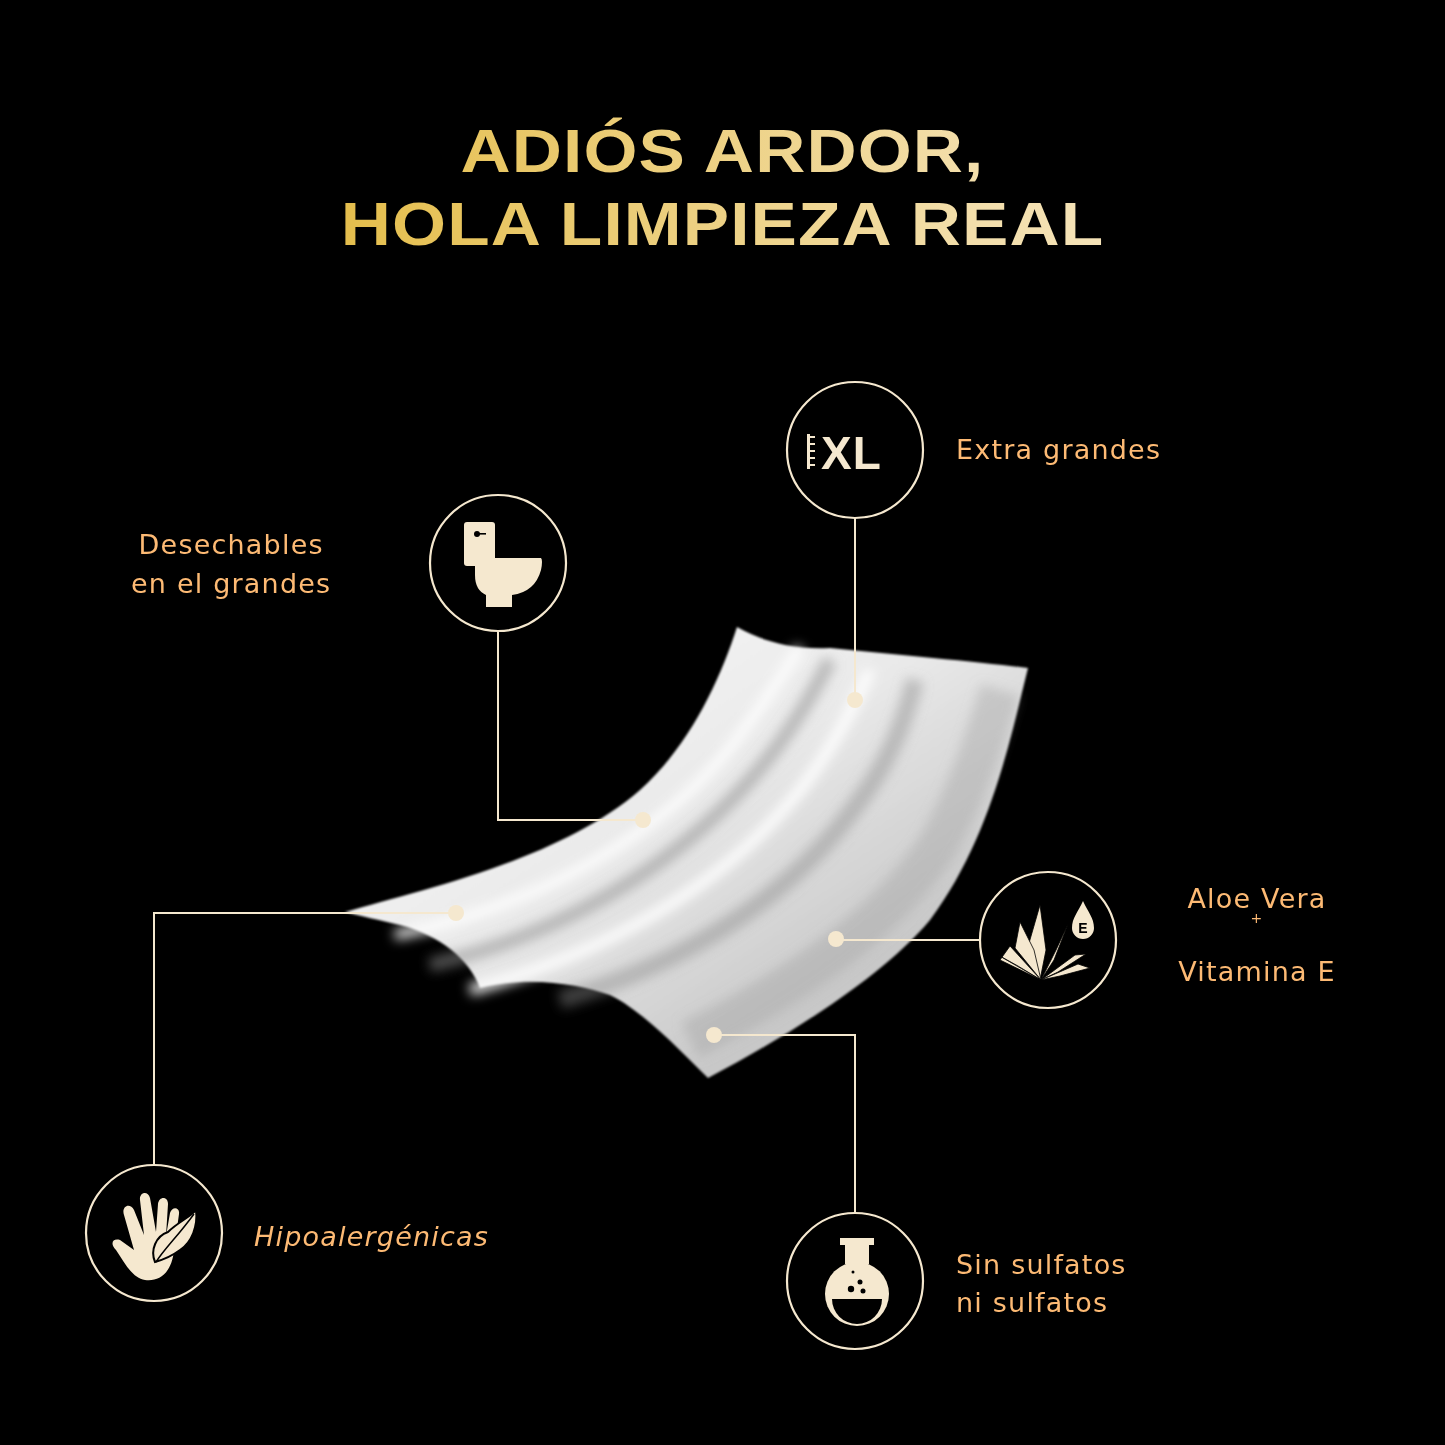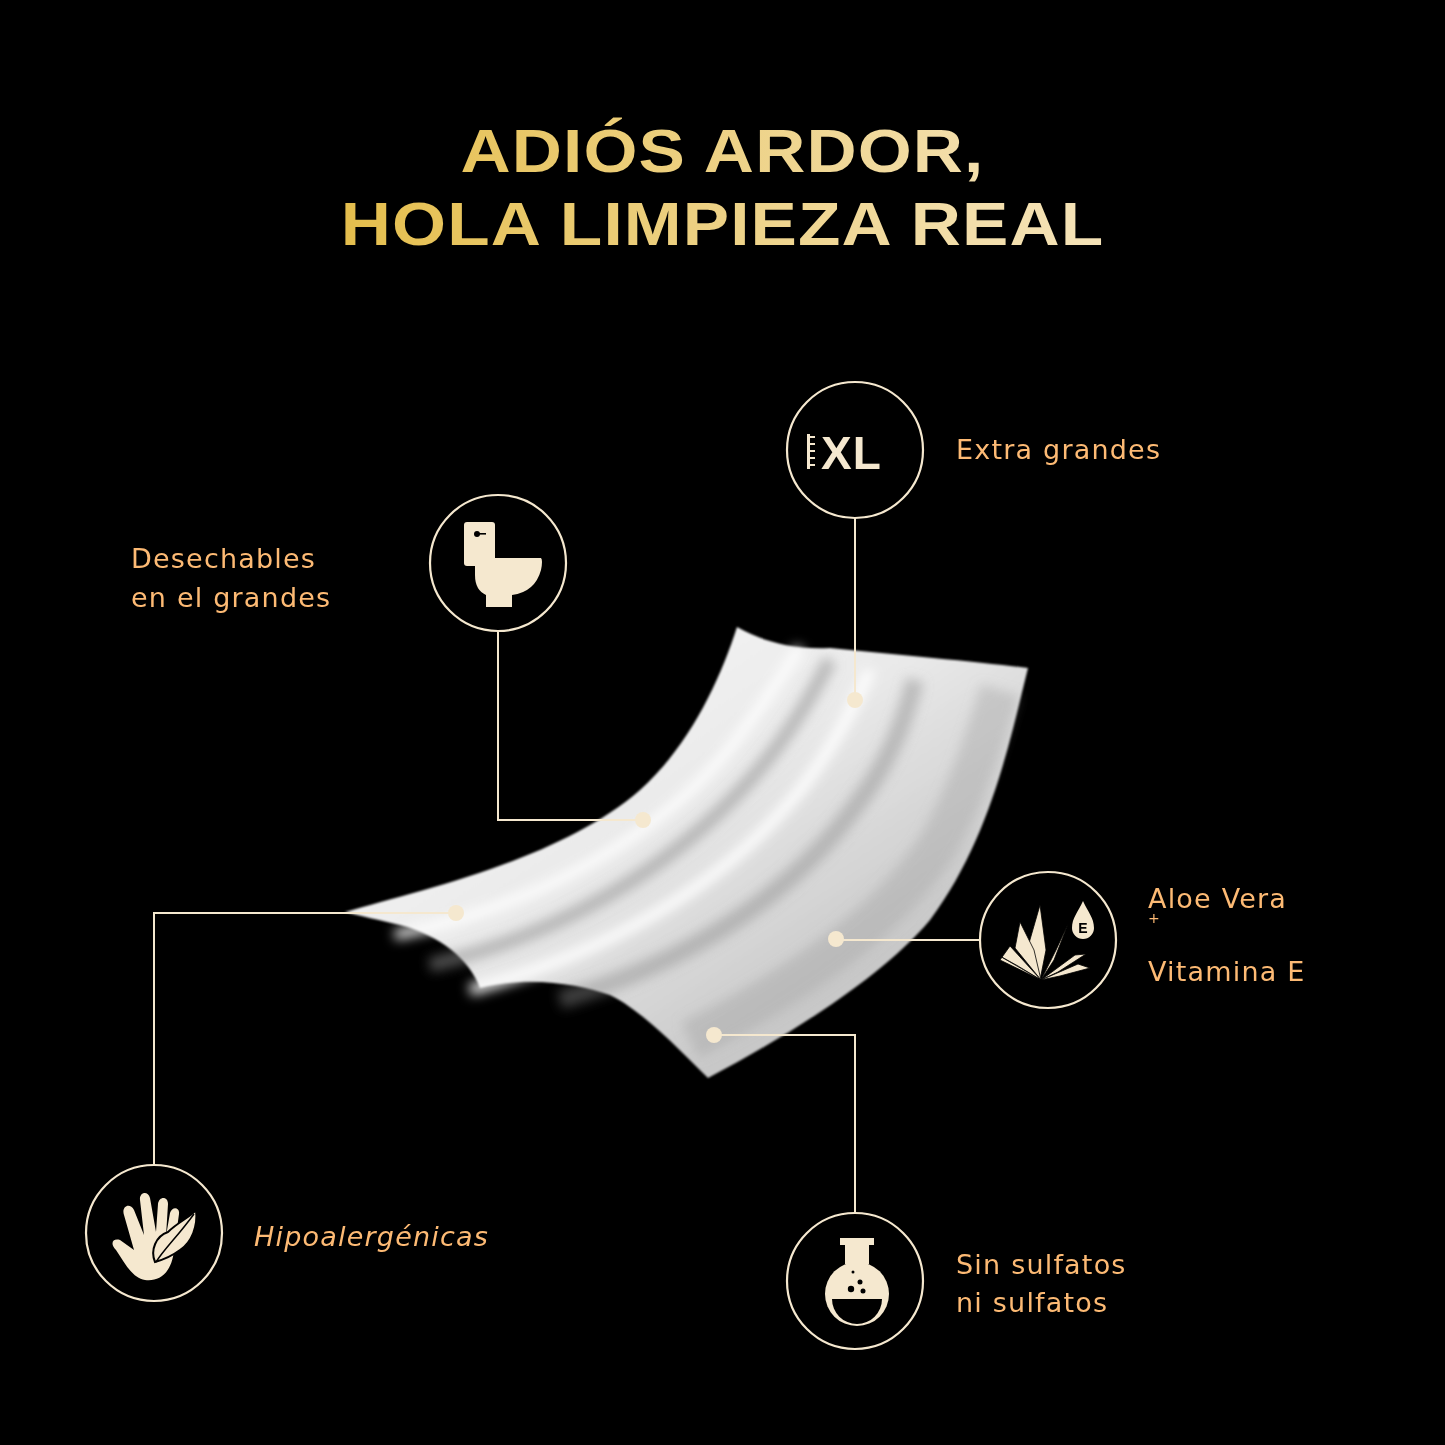--- a/index.html
+++ b/index.html
@@ -2,21 +2,21 @@
 <html><head>
 <meta charset="utf-8">
 <style>
   html, body { margin: 0; padding: 0; background: #000; }
   body { width: 1445px; height: 1445px; position: relative; overflow: hidden; font-family: "DejaVu Sans", sans-serif; }
   .headline { position: absolute; left: 0; width: 1445px; text-align: center; font-family: "Liberation Sans", sans-serif; font-weight: 700; font-size: 62px; line-height: 73px; top: 114px; letter-spacing: 1px; transform: scaleX(1.12); transform-origin: center; }
   .headline .line { display: block; background: linear-gradient(90deg, #d4a20e 0%, #e6c155 30%, #f3deaa 65%, #fbf2e2 100%); -webkit-background-clip: text; background-clip: text; color: transparent; }
   .headline .line1 { padding: 0 0; }
   svg.overlay { position: absolute; left: 0; top: 0; }
   .label { position: absolute; color: #fdba74; font-family: "DejaVu Sans", sans-serif; font-size: 27px; line-height: 37px; letter-spacing: 1.2px; white-space: nowrap; }
-  .label.center { }
+  .label.center { text-align: center; }
   .plus { display: block; font-size: 14px; line-height: 38px; }
 </style>
 </head>
 <body>
 
 <div class="headline">
   <span class="line line1">ADIÓS ARDOR,</span>
   <span class="line line2">HOLA LIMPIEZA REAL</span>
 </div>
 
@@ -120,21 +120,21 @@
     <circle cx="860" cy="1282" r="2.5" fill="#000"></circle>
     <circle cx="851" cy="1289" r="3.2" fill="#000"></circle>
     <circle cx="863" cy="1291" r="2.5" fill="#000"></circle>
   </g>
 </svg>
 
 <div class="label" style="left:956px; top:431px;">
   <span>Extra grandes</span>
 </div>
 
-<div class="label" style="left:131px; top:539px; line-height:39px;">
+<div class="label" style="left:131px; top:525px; line-height:39px;text-align:center;">
   <span style="display:block">Desechables</span>
   <span style="display:block">en el grandes</span>
 </div>
 
 <div class="label center" style="left:1148px; top:880px; width:218px; line-height:38px;">
   <span style="display:block">Aloe Vera</span>
   <span class="plus" style="line-height:0px; height:0;">+</span>
   <span style="display:block; margin-top:35px;">Vitamina E</span>
 </div>
 

